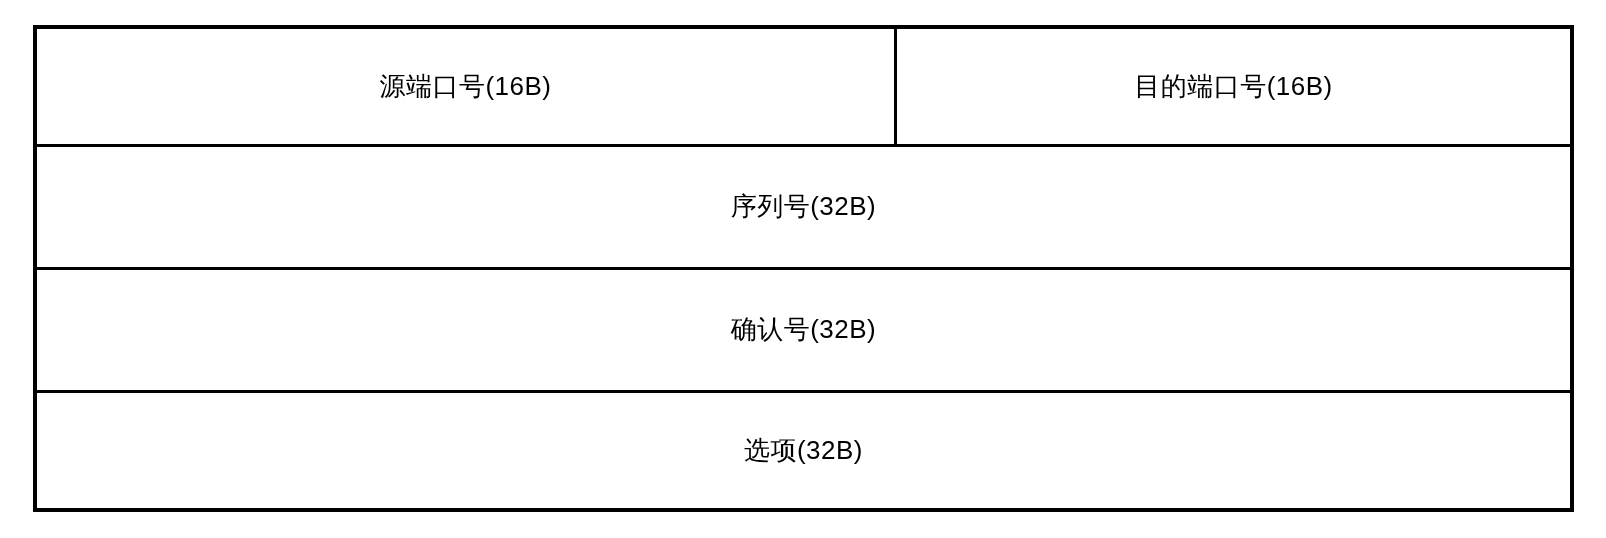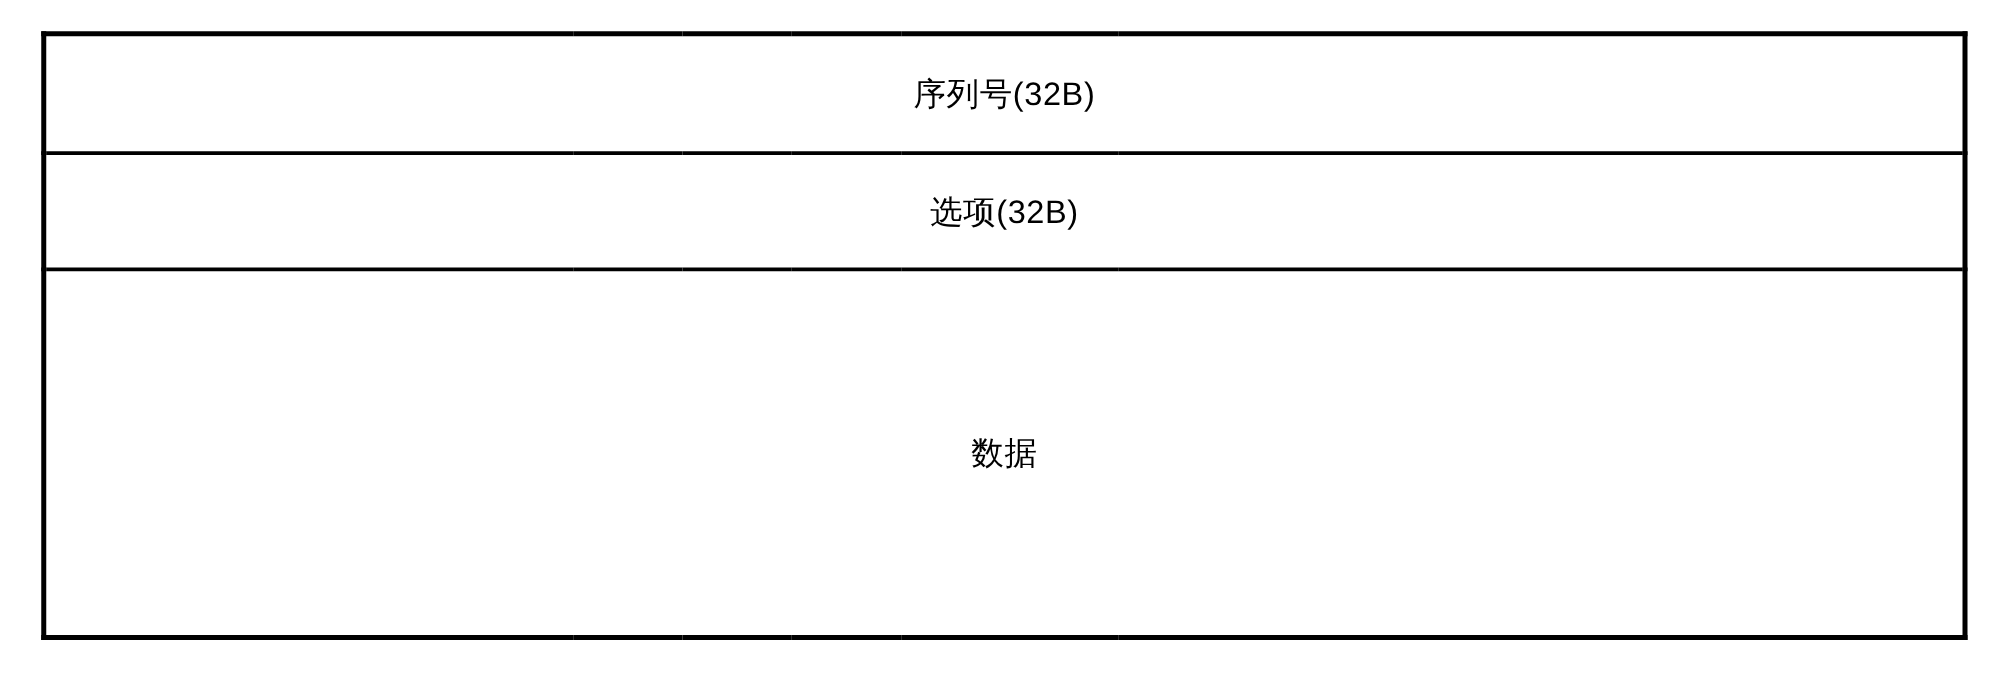--- a/index.html
+++ b/index.html
@@ -66,24 +66,28 @@
       <col class="c-reserved">
       <col class="c-flag">
       <col class="c-flag">
       <col class="c-flag">
       <col class="c-flag">
       <col class="c-flag">
       <col class="c-flag">
       <col class="c-right">
     </colgroup>
     <tbody>
+      <tr class="r-ports">
+        <td colspan="8">源端口号(16B)</td>
+        <td>目的端口号(16B)</td>
+      </tr>
       <tr class="r-seq">
         <td colspan="9">序列号(32B)</td>
       </tr>
+      <tr class="r-ack">
+        <td colspan="9">确认号(32B)</td>
+      </tr>
       <tr class="r-options">
         <td colspan="9">选项(32B)</td>
-      </tr>
-      <tr class="r-data">
-        <td colspan="9">数据</td>
       </tr>
     </tbody>
   </table>
 </div>
 
 </body></html>

